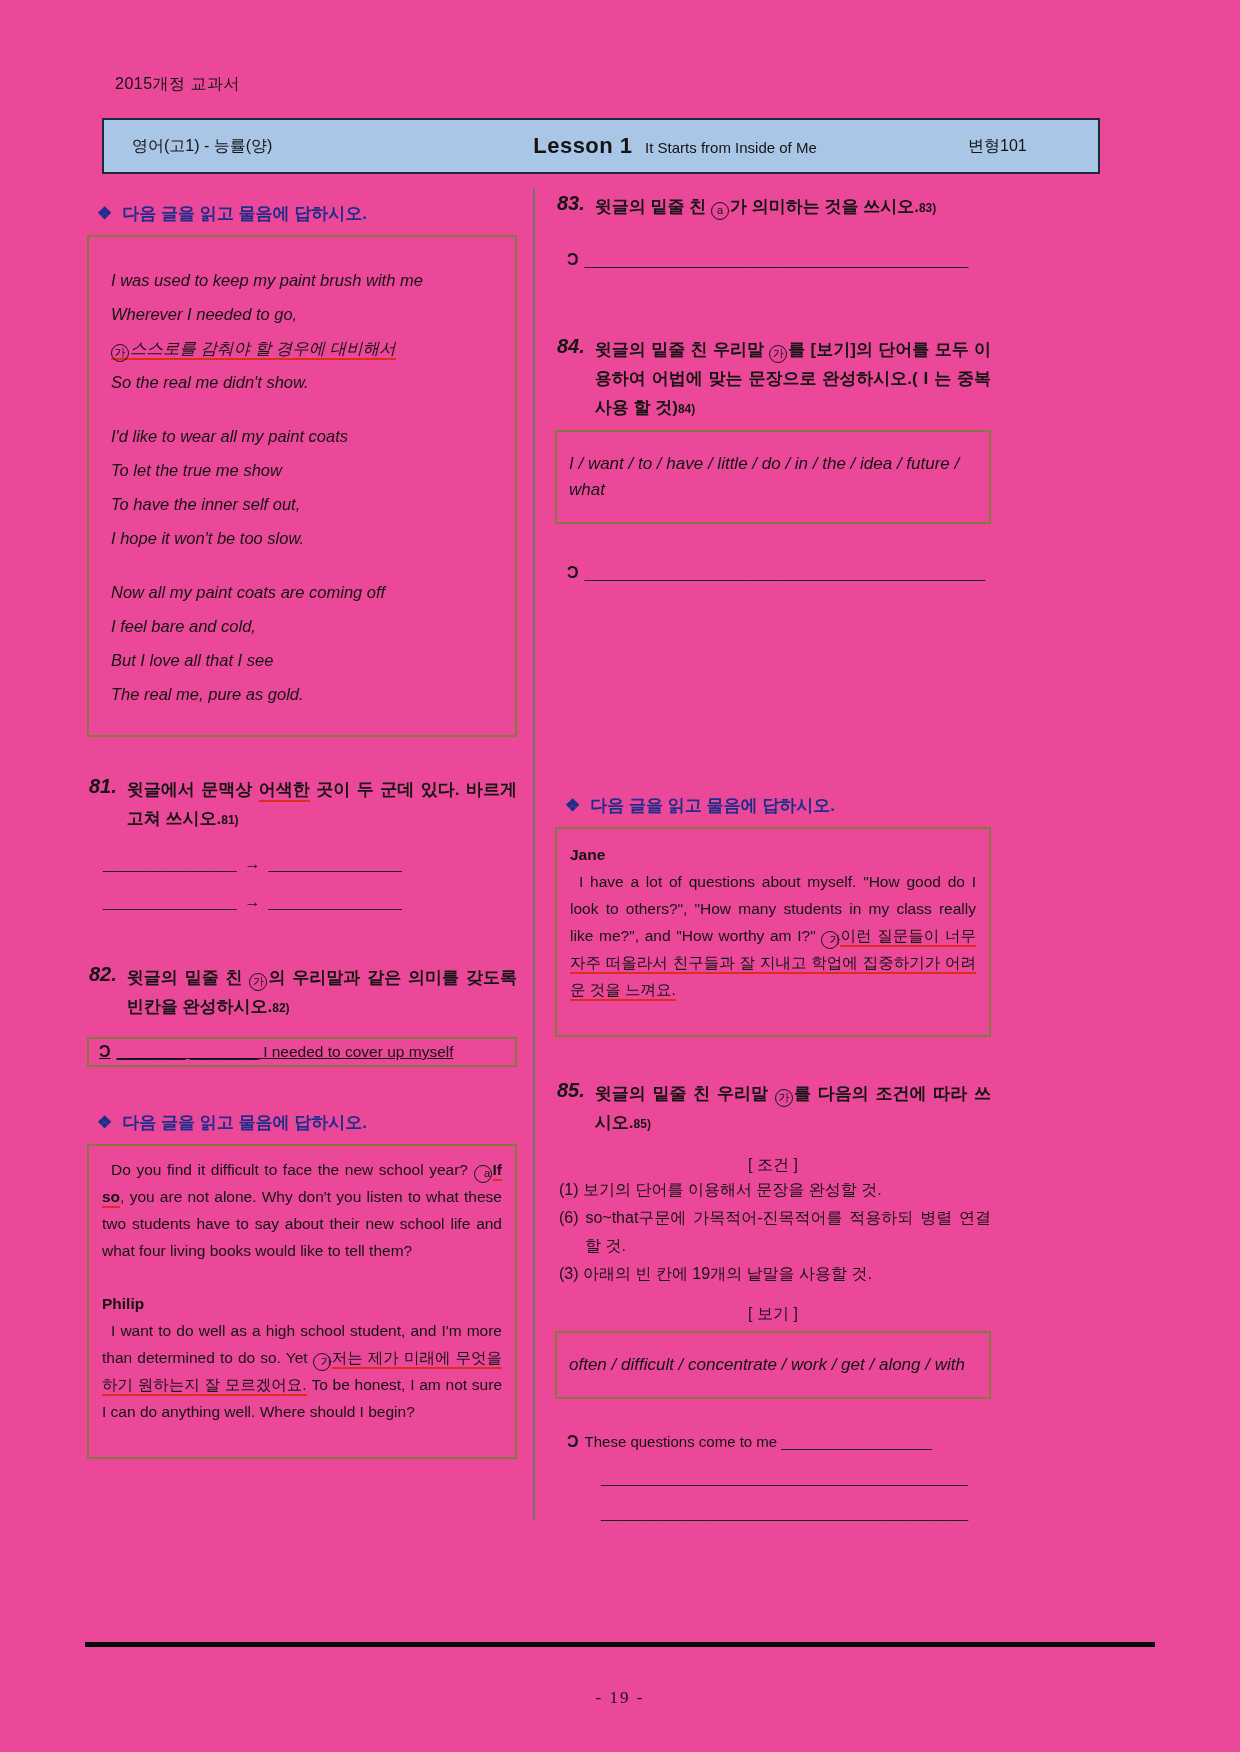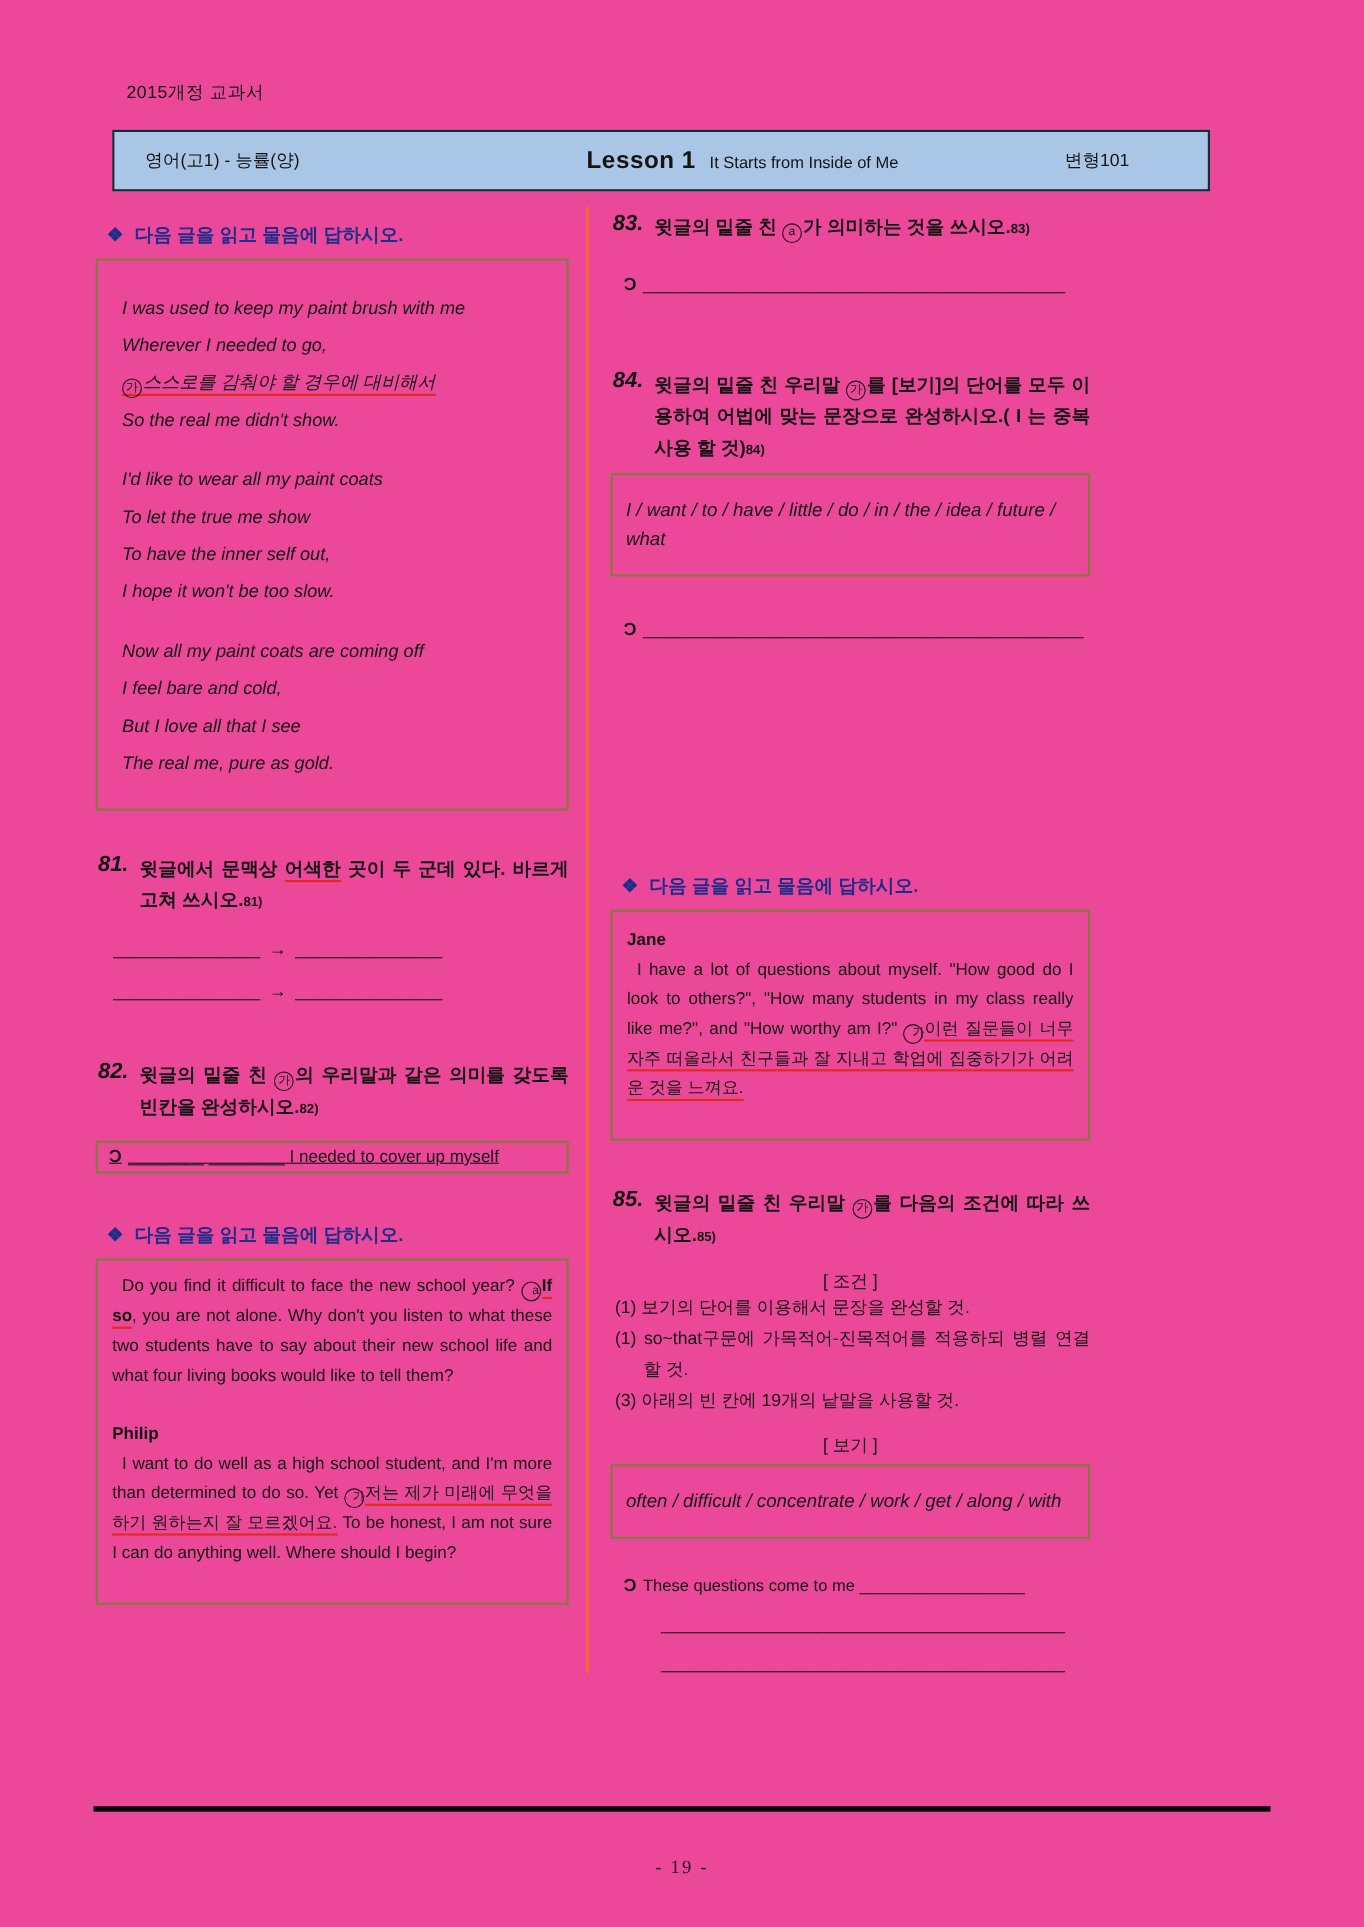--- a/index.html
+++ b/index.html
@@ -14,21 +14,21 @@
     display:flex;align-items:center;
   }
   .hdr-left{margin-left:28px;font-size:16px;width:250px;}
   .hdr-center{flex:1;text-align:center;white-space:nowrap;}
   .lesson-label{font-weight:bold;font-size:22px;letter-spacing:0.5px;}
   .lesson-title{font-size:15px;margin-left:8px;}
   .hdr-right{width:130px;font-size:16px;}
 
   .columns{position:absolute;top:188px;left:87px;width:1000px;display:flex;align-items:stretch;}
   .col-left{width:446px;padding-right:16px;box-sizing:border-box;}
-  .col-right{flex:1;border-left:2px solid #f97316;padding-left:20px;box-sizing:border-box;}
+  .col-right{flex:1;border-left:2px solid #737373;padding-left:20px;box-sizing:border-box;}
   .col-right > *{max-width:436px;}
 
   .section-prompt{color:#1c2e8a;font-weight:bold;font-size:17px;margin:14px 0 10px 10px;}
   .diamond{margin-right:10px;}
 
   .box{border:2px solid #87783f;box-sizing:border-box;}
   .poem-box{margin-top:2px;padding:26px 8px 24px 22px;}
   .poem-line{font-style:italic;font-size:16.5px;line-height:34px;white-space:nowrap;}
   .stanza-gap{height:20px;}
 
@@ -198,21 +198,21 @@
 
       <div class="question q85-block">
         <div class="q-head">
           <span class="q-num">85.</span>
           <div class="q-text">
             <span>윗글의 밑줄 친 우리말 </span><span class="circ">가</span><span>를 다음의 조건에 따라 쓰시오.</span><span class="fn">85)</span>
           </div>
         </div>
         <div class="cond-title">[ 조건 ]</div>
         <div class="cond-item">(1) 보기의 단어를 이용해서 문장을 완성할 것.</div>
-        <div class="cond-item hang">(1) so~that구문에 가목적어-진목적어를 적용하되 병렬 연결할 것.</div>
+        <div class="cond-item hang">(6) so~that구문에 가목적어-진목적어를 적용하되 병렬 연결할 것.</div>
         <div class="cond-item">(3) 아래의 빈 칸에 19개의 낱말을 사용할 것.</div>
         <div class="cond-title">[ 보기 ]</div>
         <div class="box word-box">often / difficult / concentrate / work / get / along / with</div>
         <div class="answer-line" style="margin-top:34px;">
           <span class="ans-marker">Ɔ</span><span>These questions come to me</span>&nbsp;<span>__________________</span>
         </div>
         <div class="blank-line">____________________________________________</div>
         <div class="blank-line">____________________________________________</div>
       </div>
 

